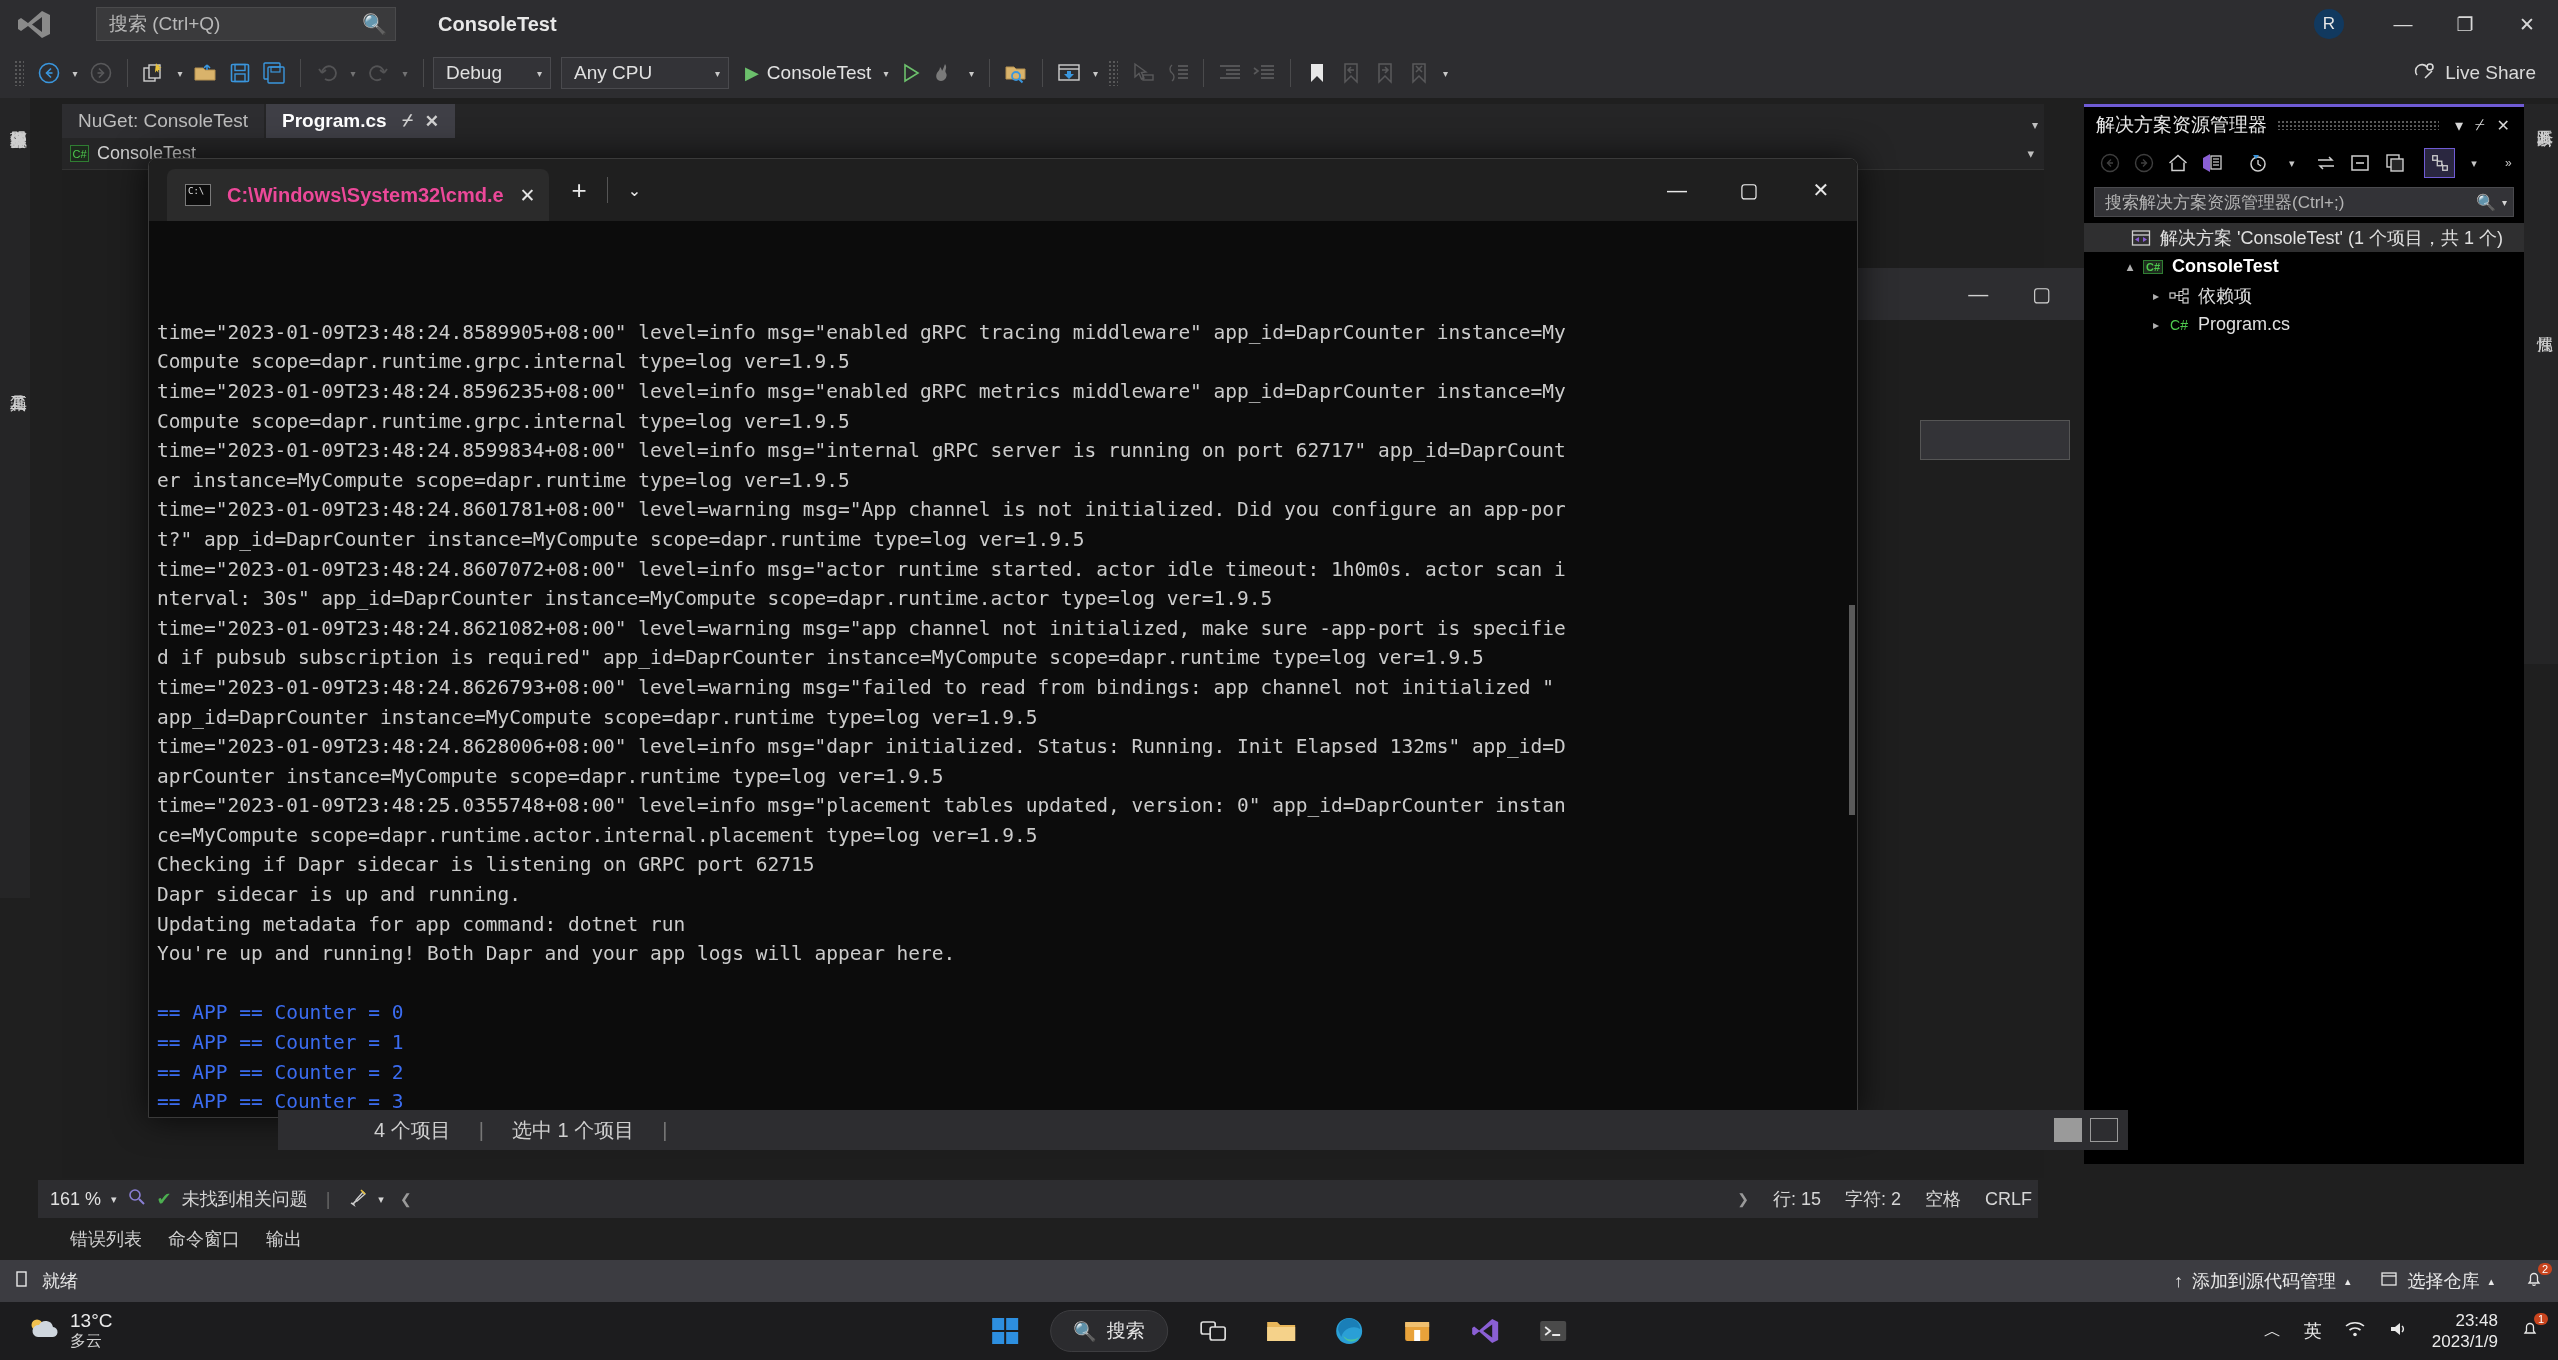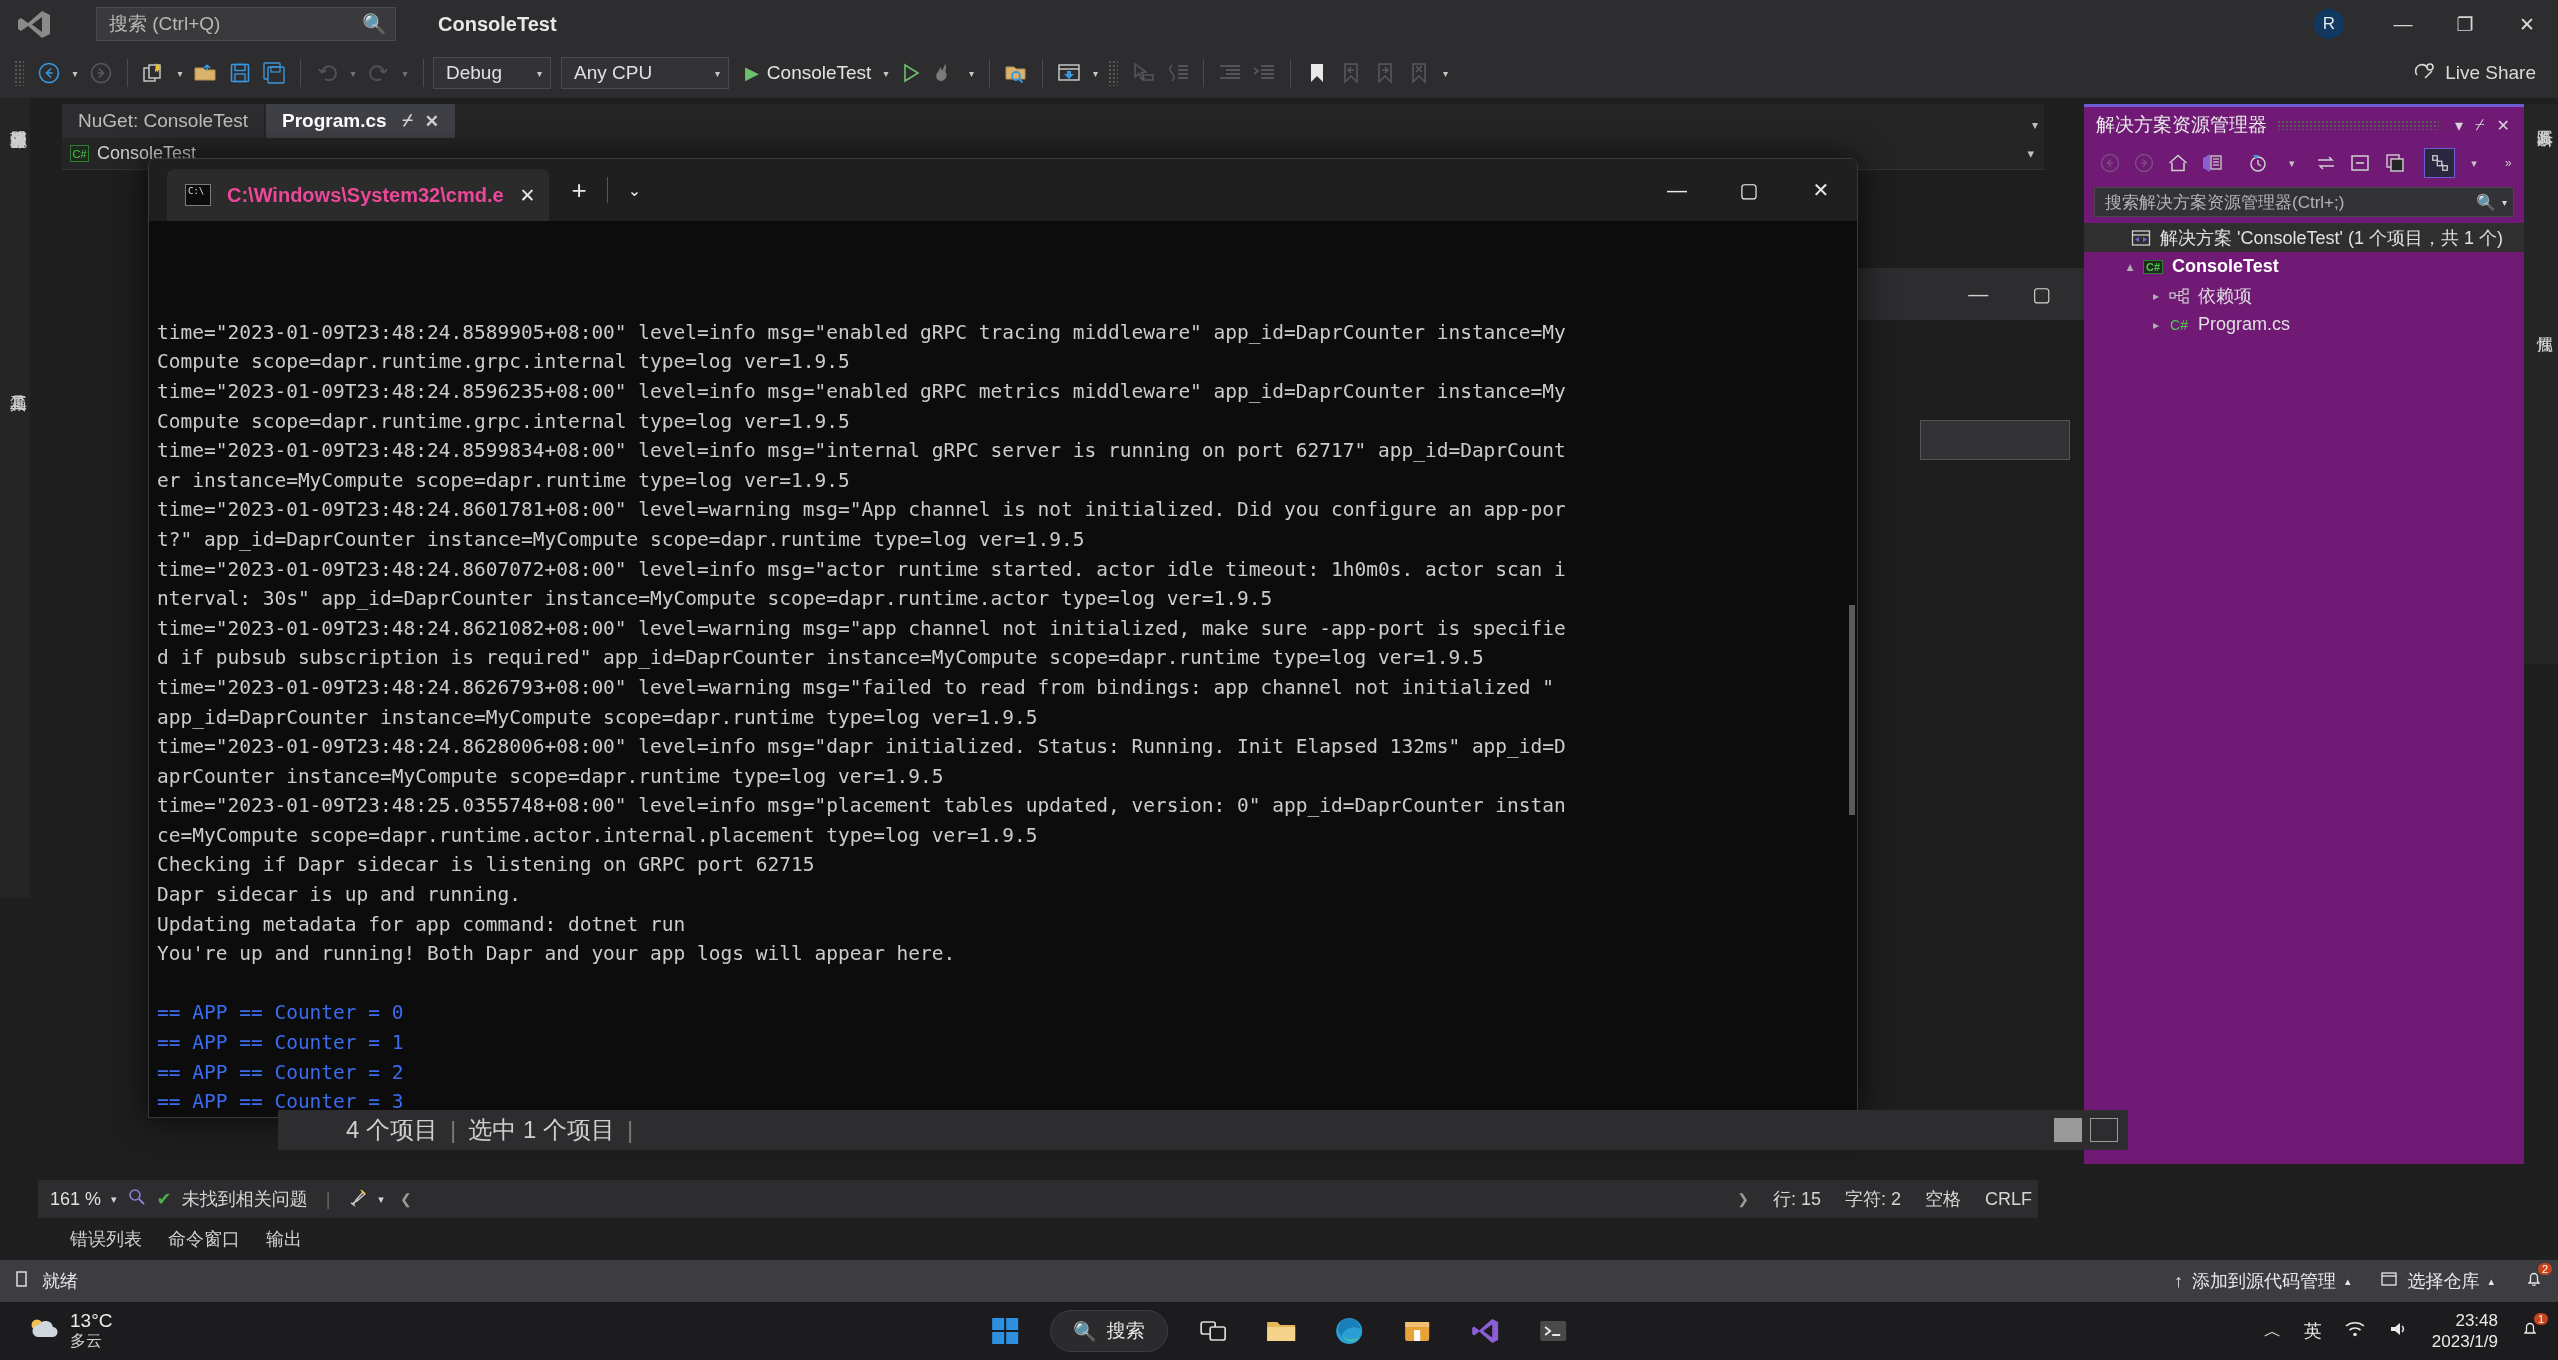--- a/index.html
+++ b/index.html
@@ -98,21 +98,21 @@
     height: 32px; background:#252526; display:flex; align-items:center;
     padding-left: 8px; border-bottom: 1px solid #333;
   }
   .nav-chip { display:flex; align-items:center; gap:8px; color:#cfcfcf; font-size:18px; }
   .cs-badge { width:19px;height:17px;border:1px solid #2f7d32; color:#4ec94e; font-size:11px;
               display:flex;align-items:center;justify-content:center; background:#1d2a1d; }
 
   
   .solexp {
     position:absolute; top:104px; right: 34px; width: 440px; height: 1060px;
-    background:#701a75; border-top: 3px solid #6f5bd4;
+    background:#000000; border-top: 3px solid #6f5bd4;
   }
   .se-head { height:36px; display:flex; align-items:center; padding: 0 8px 0 12px; }
   .se-title { color:#e8e8e8; font-size:19px; white-space:nowrap; }
   .se-dots { flex:1; height:10px; margin:0 10px;
              background-image: radial-gradient(#5a5a5a 1px, transparent 1px);
              background-size:4px 4px; }
   .se-hi { color:#d6d6d6; font-size:16px; padding: 0 6px; }
   .se-tools { height:40px; display:flex; align-items:center; padding-left:10px; gap:3px; }
   .se-ti { width:32px;height:30px;display:flex;align-items:center;justify-content:center;
            color:#c6c6c6; font-size:17px; }
@@ -184,22 +184,22 @@
     position:absolute; left: 278px; top: 320px; width: 1850px; height: 790px; background:#1e1e1e;
   }
   .inner-field {
     position:absolute; left: 1920px; top: 420px; width: 150px; height: 40px;
     background:#333337; border:1px solid #555;
   }
 
   
   .innerstatus {
     position:absolute; left:278px; top:1110px; width:1850px; height:40px;
-    background:#2d2d30; display:flex; align-items:center; color:#cfcfcf; font-size:24px;
-    padding-left: 68px; gap: 12px;
+    background:#2d2d30; display:flex; align-items:center; color:#cfcfcf; font-size:20px;
+    padding-left: 96px; gap: 28px;
   }
   .sb-sep { color:#777; }
   .innerstatus-right { margin-left:auto; display:flex; gap:8px; padding-right:10px; }
   .isq { width:28px;height:24px;border:1px solid #9a9a9a; }
   .isq.f { background:#9a9a9a; }
 
   
   .vsstatus1 {
     position:absolute; left:38px; top:1180px; width: 2000px; height: 38px;
     background:#2d2d30; display:flex; align-items:center; color:#d6d6d6; font-size:18px;

